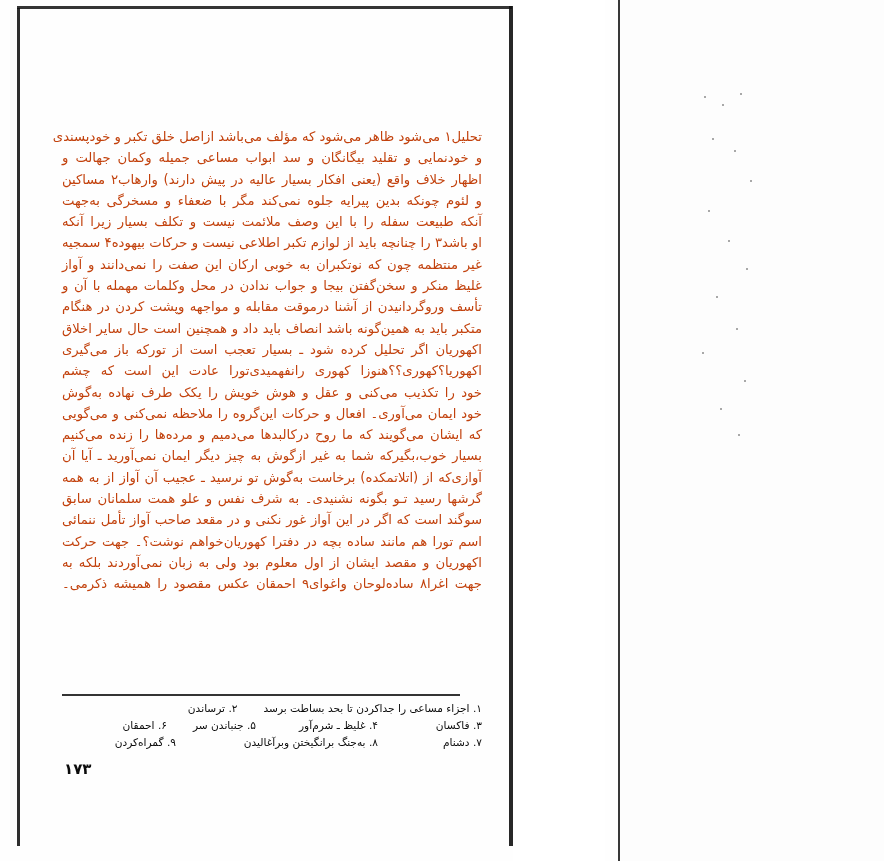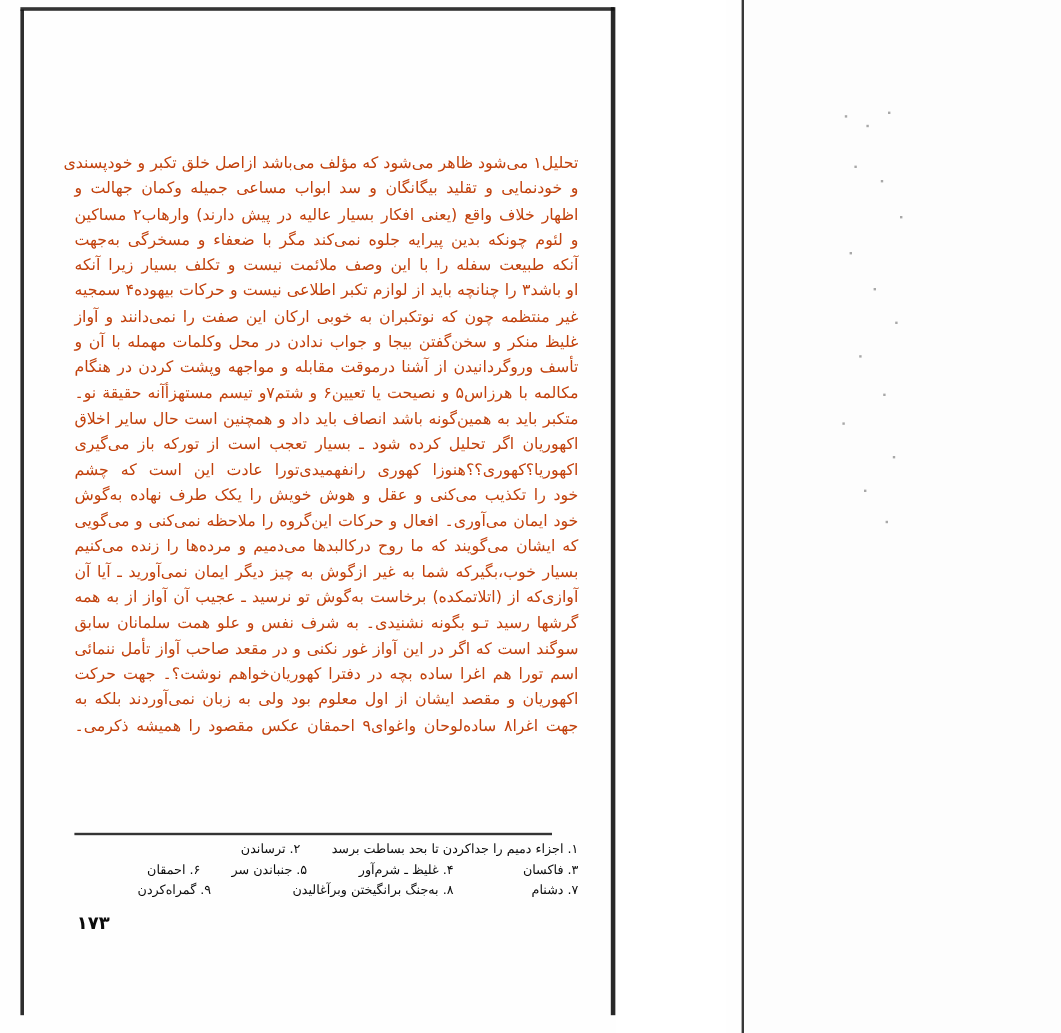--- a/index.html
+++ b/index.html
@@ -191,43 +191,42 @@
   <div id="textblock">
     <div class="line">تحلیل۱ می‌شود ظاهر می‌شود که مؤلف می‌باشد ازاصل خلق تکبر و خودپسندی</div>
     <div class="line">و خودنمایی و تقلید بیگانگان و سد ابواب مساعی جمیله وکمان جهالت و</div>
     <div class="line">اظهار خلاف واقع (یعنی افکار بسیار عالیه در پیش دارند) وارهاب۲ مساکین</div>
     <div class="line">و لئوم چونکه بدین پیرایه جلوه نمی‌کند مگر با ضعفاء و مسخرگی به‌جهت</div>
     <div class="line">آنکه طبیعت سفله را با این وصف ملائمت نیست و تکلف بسیار زیرا آنکه</div>
     <div class="line">او باشد۳ را چنانچه باید از لوازم تکبر اطلاعی نیست و حرکات بیهوده۴ سمجیه</div>
     <div class="line">غیر منتظمه چون که نوتکبران به خوبی ارکان این صفت را نمی‌دانند و آواز</div>
     <div class="line">غلیظ منکر و سخن‌گفتن بیجا و جواب ندادن در محل وکلمات مهمله با آن و</div>
     <div class="line">تأسف وروگردانیدن از آشنا درموقت مقابله و مواجهه وپشت کردن در هنگام</div>
-    <div class="line">مکالمه با هرزاس۵ و نصیحت یا تعیین۶ و شتم۷و تیسم مستهزأآنه حقیقة نو۔</div>
     <div class="line">متکبر باید به همین‌گونه باشد انصاف باید داد و همچنین است حال سایر اخلاق</div>
     <div class="line">اکهوریان اگر تحلیل کرده شود ـ بسیار تعجب است از تورکه باز می‌گیری</div>
     <div class="line">اکهوریا؟کهوری؟؟هنوزا کهوری رانفهمیدی‌تورا عادت این است که چشم</div>
     <div class="line">خود را تکذیب می‌کنی و عقل و هوش خویش را یکک طرف نهاده به‌گوش</div>
     <div class="line">خود ایمان می‌آوری۔ افعال و حرکات این‌گروه را ملاحظه نمی‌کنی و می‌گویی</div>
     <div class="line">که ایشان می‌گویند که ما روح درکالبدها می‌دمیم و مرده‌ها را زنده می‌کنیم</div>
     <div class="line">بسیار خوب،بگیرکه شما به غیر ازگوش به چیز دیگر ایمان نمی‌آورید ـ آیا آن</div>
     <div class="line">آوازی‌که از (اتلاتمکده) برخاست به‌گوش تو نرسید ـ عجیب آن آواز از به همه</div>
     <div class="line">گرشها رسید تـو بگونه نشنیدی۔ به شرف نفس و علو همت سلمانان سابق</div>
     <div class="line">سوگند است که اگر در این آواز غور نکنی و در مقعد صاحب آواز تأمل ننمائی</div>
-    <div class="line">اسم تورا هم اغرا ساده بچه در دفترا کهوریان‌خواهم نوشت؟۔ جهت حرکت</div>
+    <div class="line">اسم تورا هم مانند ساده بچه در دفترا کهوریان‌خواهم نوشت؟۔ جهت حرکت</div>
     <div class="line">اکهوریان و مقصد ایشان از اول معلوم بود ولی به زبان نمی‌آوردند بلکه به</div>
     <div class="line">جهت اغرا۸ ساده‌لوحان واغوای۹ احمقان عکس مقصود را همیشه ذکرمی۔</div>
   </div>
 
   <div class="fn-rule"></div>
 
   <div id="footnotes">
     <div class="fn-row r1">
       <div class="fn-item">
         <span>۱.</span>
-        <span>اجزاء دمیم را جداکردن تا بحد بساطت برسد</span>
+        <span>اجزاء مساعی را جداکردن تا بحد بساطت برسد</span>
       </div>
       <div class="fn-item">
         <span>۲.</span>
         <span>ترساندن</span>
       </div>
     </div>
     <div class="fn-row r2">
       <div class="fn-item">
         <span>۳.</span>
         <span>فاکسان</span>

